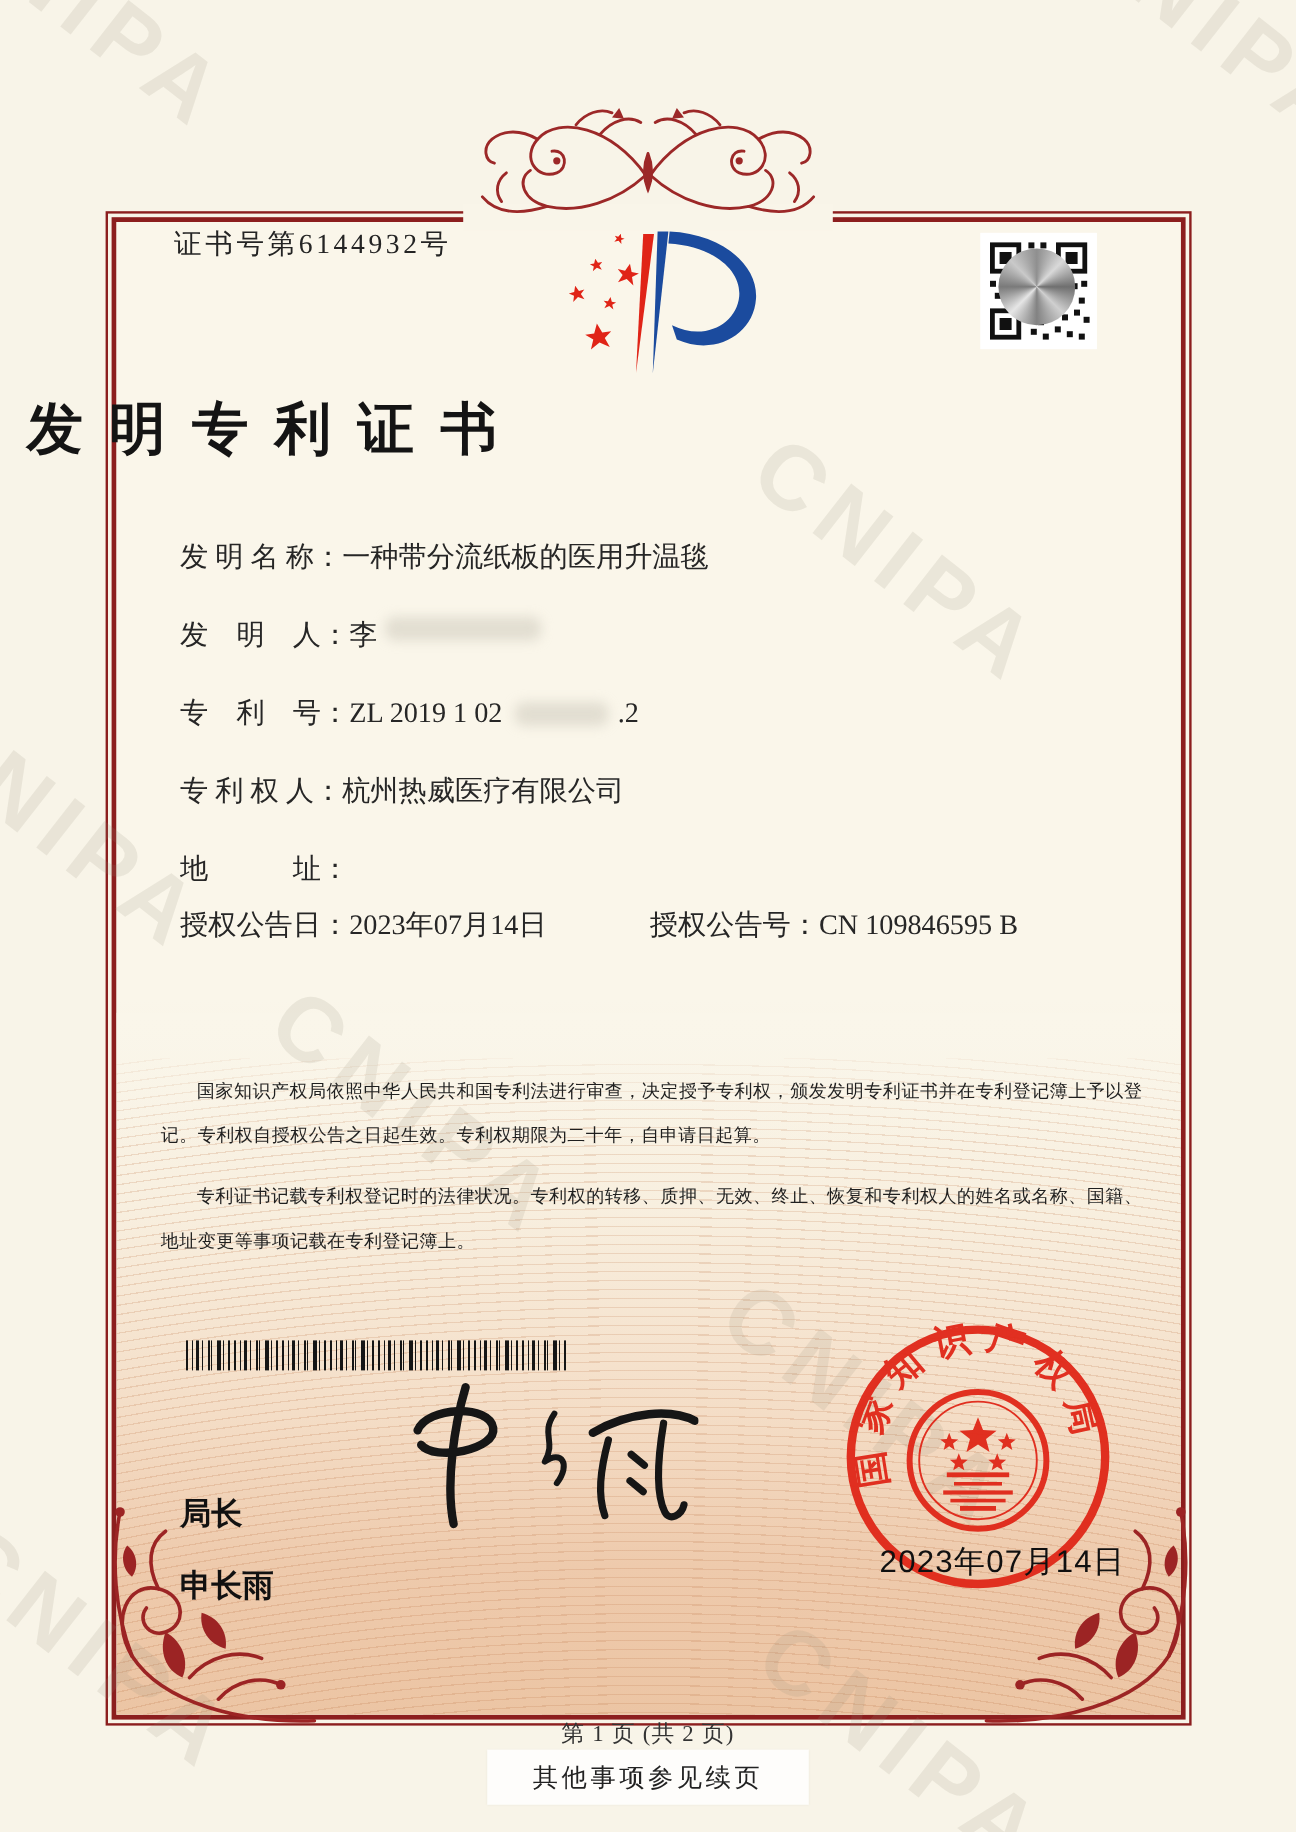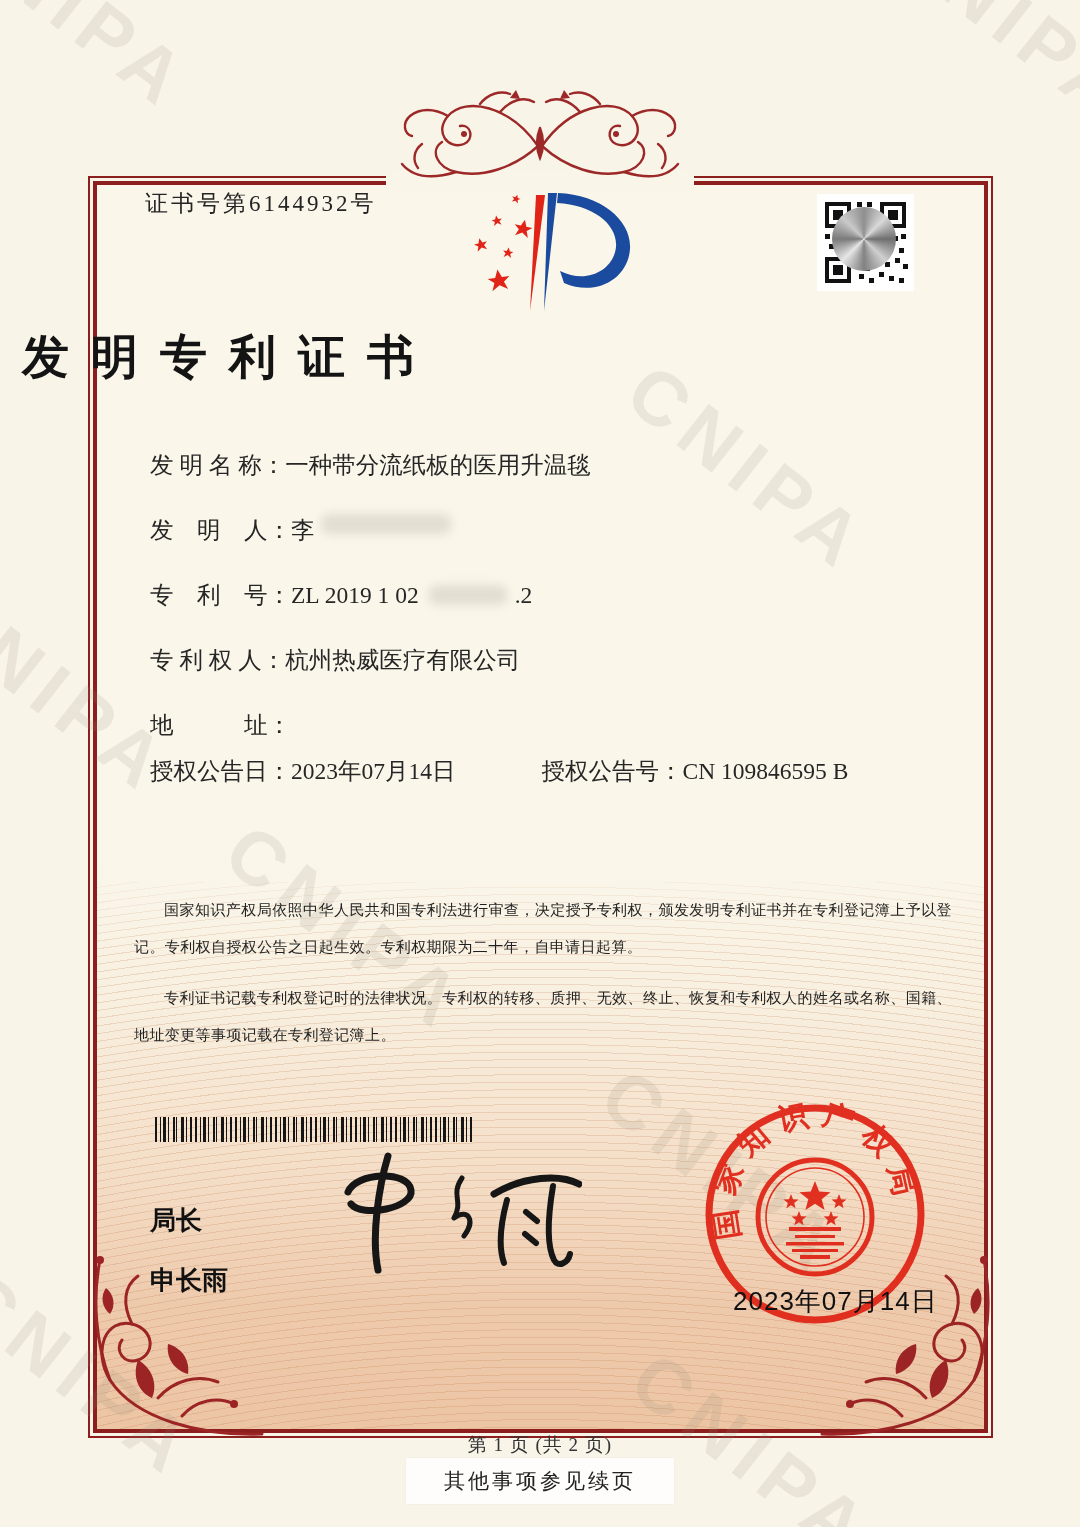--- a/index.html
+++ b/index.html
@@ -79,21 +79,21 @@
       #151515 0 2px, rgba(0,0,0,0) 2px 5px,
       #151515 5px 6px, rgba(0,0,0,0) 6px 8px,
       #151515 8px 11px, rgba(0,0,0,0) 11px 13px,
       #151515 13px 14px, rgba(0,0,0,0) 14px 18px,
       #151515 18px 20px, rgba(0,0,0,0) 20px 21px,
       #151515 21px 22px, rgba(0,0,0,0) 22px 26px,
       #151515 26px 29px, rgba(0,0,0,0) 29px 31px,
       #151515 31px 32px, rgba(0,0,0,0) 32px 35px,
       #151515 35px 37px, rgba(0,0,0,0) 37px 40px);
   }
-  .director{position:absolute;left:150px;top:1203px;z-index:3;
+  .director{position:absolute;left:150px;top:1244px;z-index:3;
     font-family:"Liberation Sans","DejaVu Sans",sans-serif;font-weight:700;
     font-size:26px;color:#111;}
   .director .name{margin-top:25px;text-align:right;}
   .sig{position:absolute;left:292px;top:1150px;z-index:4;}
   .seal{position:absolute;left:700px;top:1099px;width:230px;height:230px;z-index:3;opacity:0.95;}
   .seal-date{position:absolute;left:733px;top:1284px;z-index:4;
     font-family:"Liberation Sans","DejaVu Sans",sans-serif;
     font-size:26px;font-weight:500;color:#101010;letter-spacing:1px;}
   .page-num{position:absolute;left:0;width:100%;top:1396px;text-align:center;
     font-size:19px;color:#333;z-index:3;letter-spacing:1px;margin-top:36px;}

